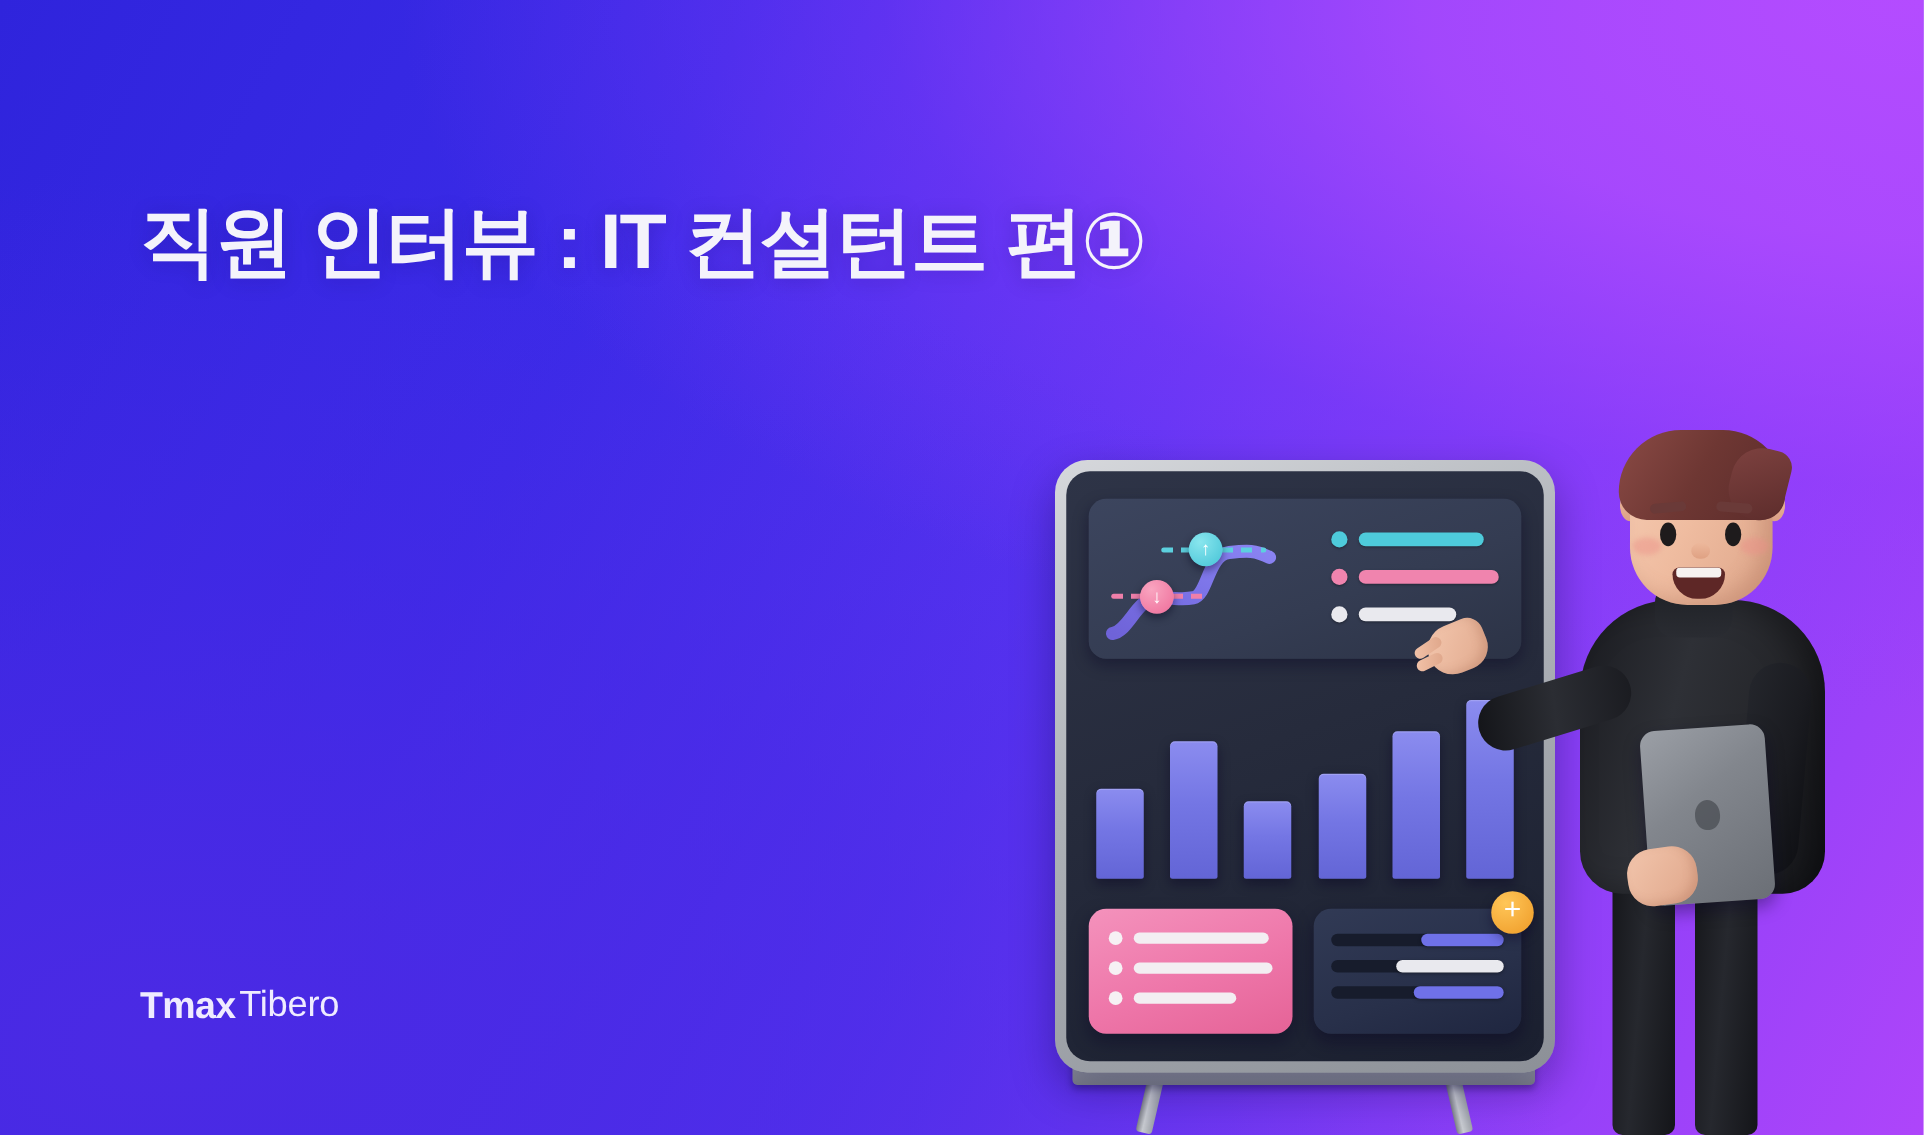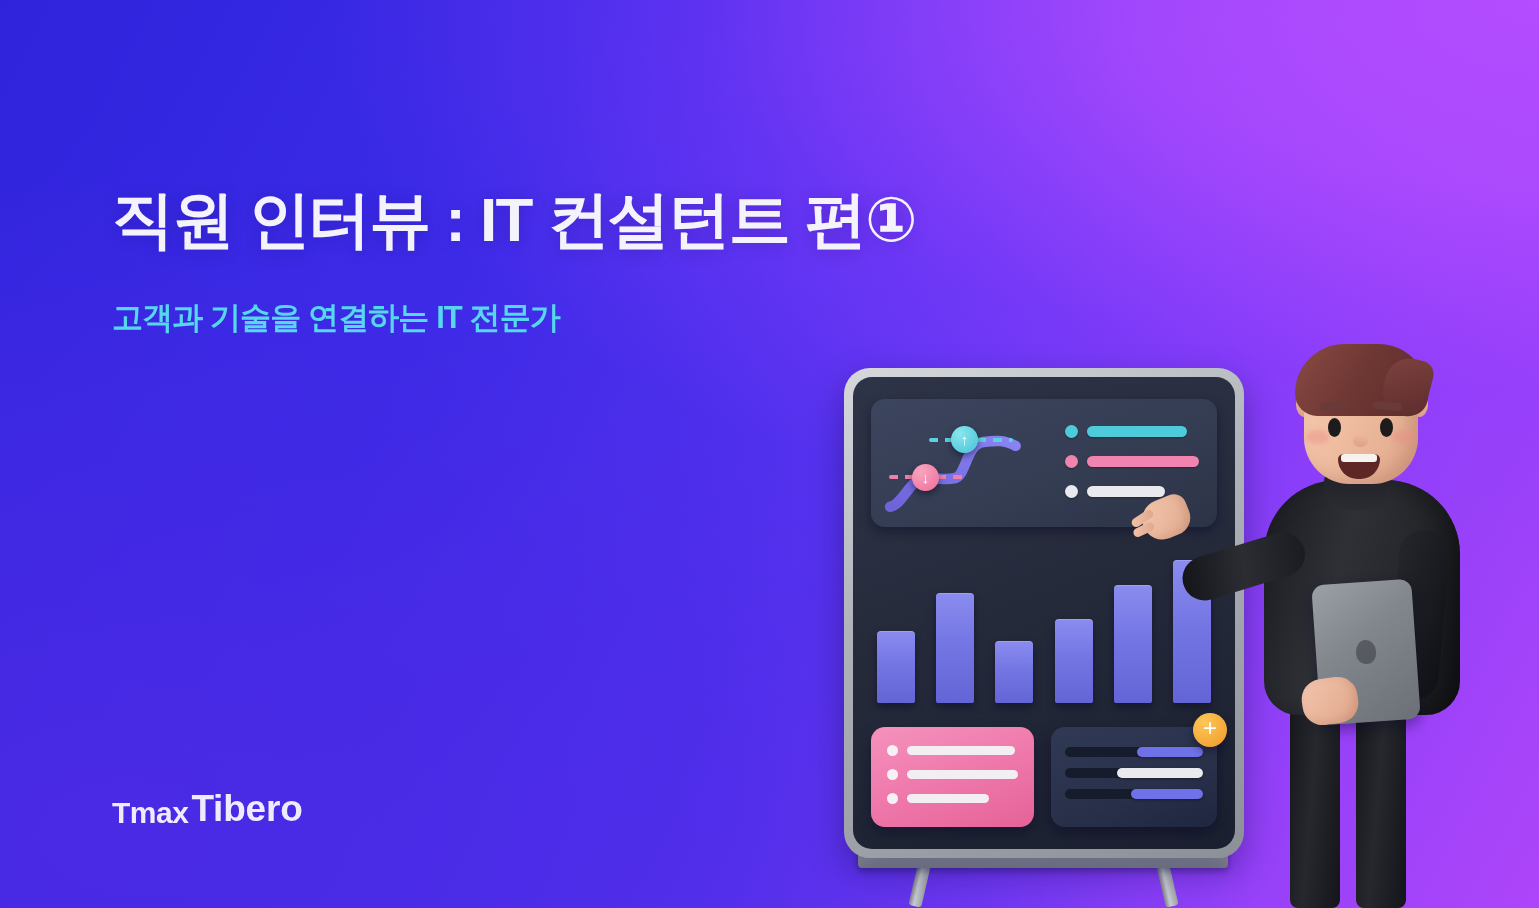--- a/index.html
+++ b/index.html
@@ -34,21 +34,21 @@
     background: linear-gradient(180deg, #2E1FD6 0%, #2517C6 100%);
     box-shadow: 0 2px 10px rgba(20,10,110,0.30);
     font-size: 33px;
     font-weight: 700;
     letter-spacing: -0.3px;
     color: #FFE017;
     line-height: 1;
   }
 
   .headline {
-    margin-top: 80px;
+    margin-top: 54px;
     font-size: 62px;
     font-weight: 700;
     letter-spacing: -1.6px;
     color: #F4F3FB;
     line-height: 1.15;
     white-space: nowrap;
     text-shadow: 0 2px 16px rgba(24,10,90,0.22);
   }
 
   .subhead {
@@ -59,31 +59,31 @@
     color: #56D7EE;
     line-height: 1.2;
     white-space: nowrap;
   }
 
   
   .logo {
     position: absolute;
     left: 112px; top: 788px;
     display: flex;
-    align-items: flex-end;
+    align-items: flex-start;
     gap: 3px;
     color: #EFEBFF;
     user-select: none;
   }
   .logo-tmax {
     font-size: 30px; font-weight: 700;
     letter-spacing: -0.5px;
   }
   .logo-tibero {
-    font-size: 37px; font-weight: 700;
+    font-size: 29px; font-weight: 400;
     letter-spacing: -0.2px;
   }
 
   
   .illustration {
     position: absolute;
     left: 820px; top: 330px;
     width: 719px; height: 578px;
   }
 
@@ -391,21 +391,20 @@
     box-shadow: inset -4px -3px 8px rgba(160,100,75,0.25);
   }
 </style>
 </head>
 <body>
 
 <div class="banner">
 
   <div class="text-block">
     <h1 class="headline">직원 인터뷰 : IT 컨설턴트 편①</h1>
-    <p class="subhead">고객과 기술을 연결하는 IT 전문가</p>
   </div>
 
   <div class="logo">
     <span class="logo-tmax">Tmax</span>
     <span class="logo-tibero">Tibero</span>
   </div>
 
   <div class="illustration">
 
     <div class="leg leg-left"></div>

